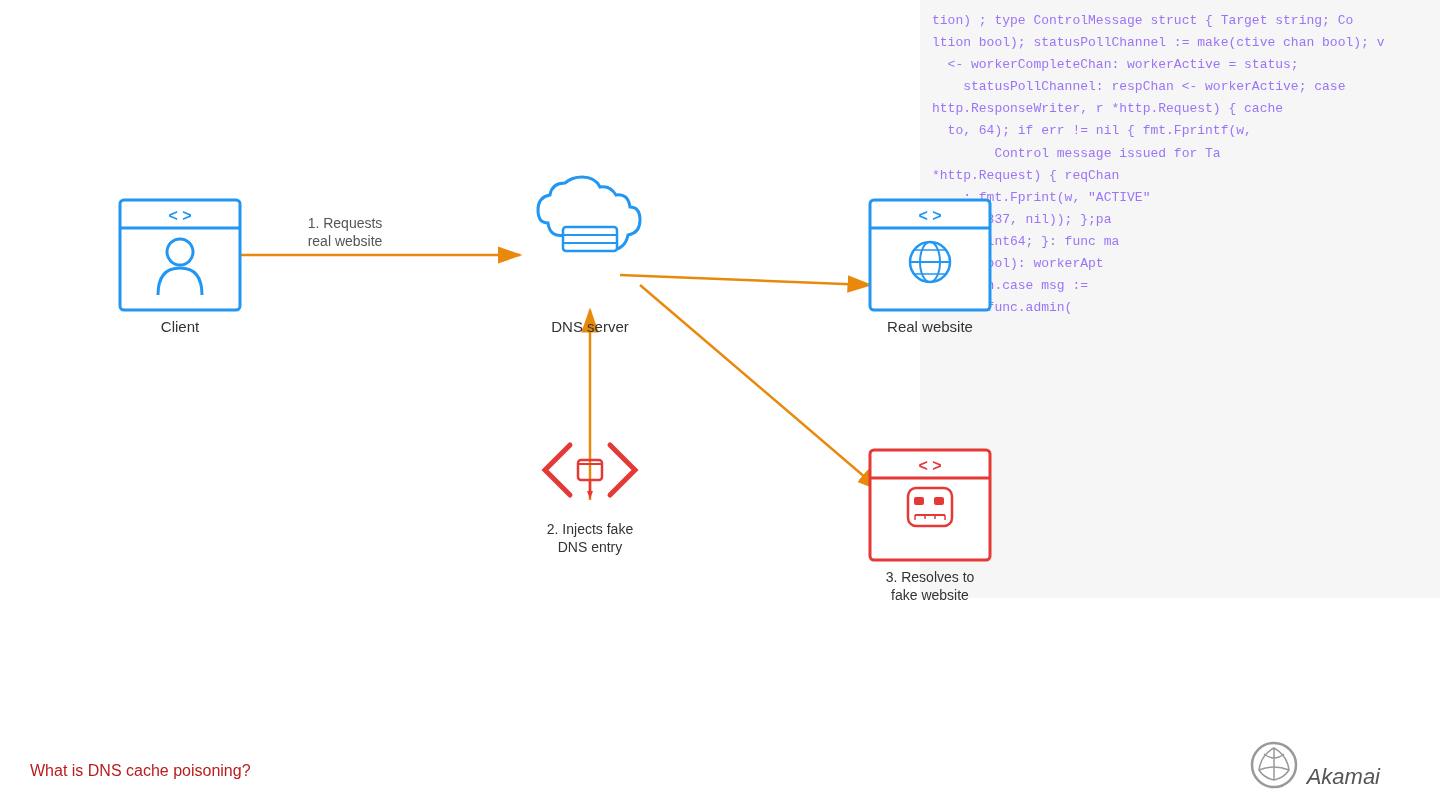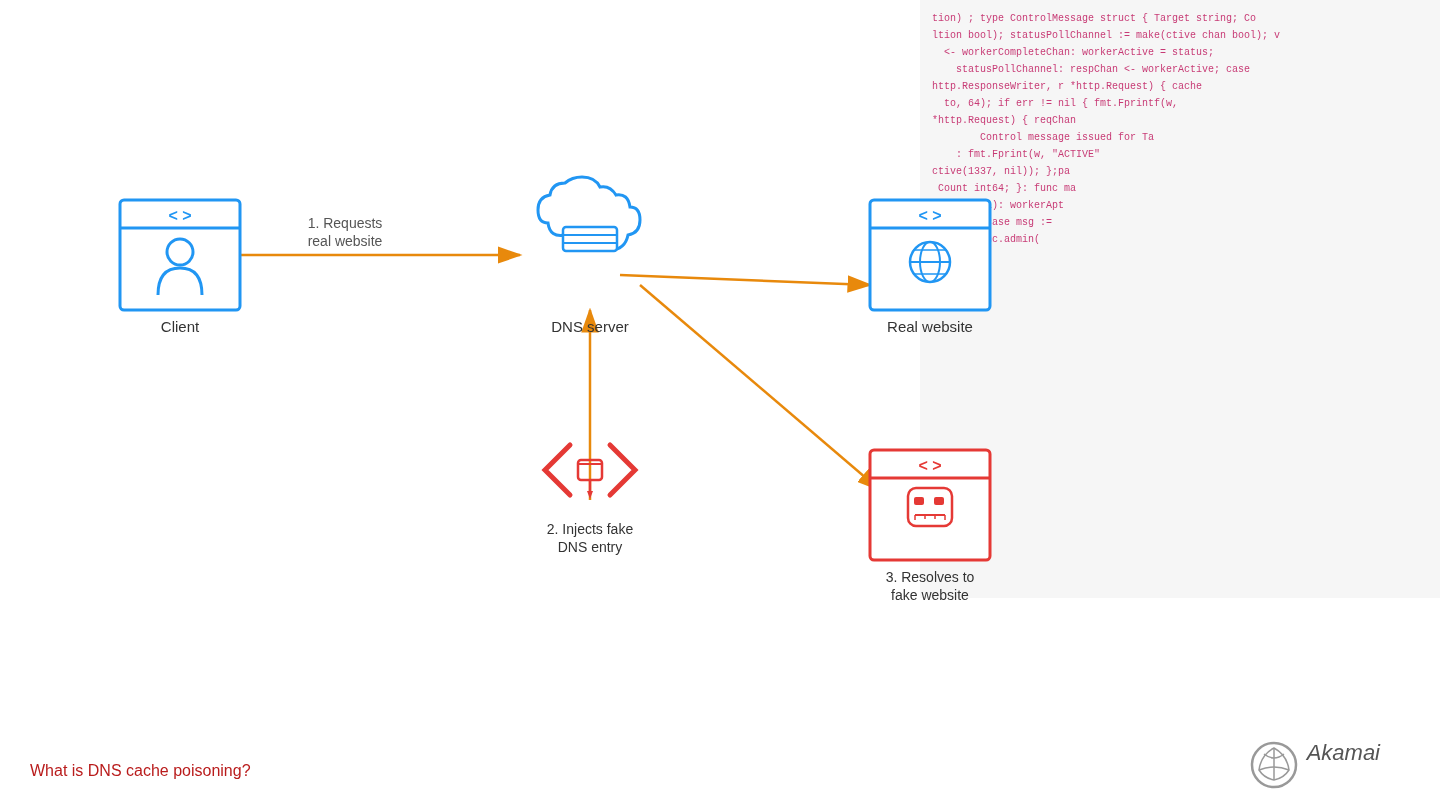--- a/index.html
+++ b/index.html
@@ -16,22 +16,22 @@
     .code-bg {
       position: absolute;
       top: 0;
       right: 0;
       width: 520px;
       height: 598px;
       background: #f5f5f5;
       opacity: 0.85;
       overflow: hidden;
       font-family: 'Courier New', monospace;
-      font-size: 10px;
-      color: #be185d;
+      font-size: 13px;
+      color: #8b5cf6;
       padding: 10px 12px;
       line-height: 1.7;
       pointer-events: none;
     }
 
     .main-content {
       position: absolute;
       top: 0;
       left: 0;
       width: 1440px;
@@ -46,41 +46,41 @@
       font-size: 16px;
       color: #b91c1c;
     }
 
     
     .akamai-logo {
       position: absolute;
       bottom: 20px;
       right: 60px;
       display: flex;
-      align-items: flex-start;
+      align-items: flex-end;
       gap: 8px;
     }
     .akamai-text {
       font-size: 22px;
       color: #555;
       font-style: italic;
     }
   </style>
 </head>
 <body>
 
 <div class="code-bg">
   <div>tion) ; type ControlMessage struct { Target string; Co</div>
   <div>ltion bool); statusPollChannel := make(ctive chan bool); v</div>
   <div>&nbsp;&nbsp;&lt;- workerCompleteChan: workerActive = status;</div>
   <div>&nbsp;&nbsp;&nbsp;&nbsp;statusPollChannel: respChan &lt;- workerActive; case</div>
   <div>http.ResponseWriter, r *http.Request) { cache</div>
   <div>&nbsp;&nbsp;to, 64); if err != nil { fmt.Fprintf(w,</div>
+  <div>&nbsp;&nbsp;&nbsp;&nbsp;&nbsp;&nbsp;&nbsp;&nbsp;Control message issued for Ta</div>
   <div>*http.Request) { reqChan</div>
-  <div>&nbsp;&nbsp;&nbsp;&nbsp;&nbsp;&nbsp;&nbsp;&nbsp;Control message issued for Ta</div>
   <div>&nbsp;&nbsp;&nbsp;&nbsp;: fmt.Fprint(w, "ACTIVE"</div>
   <div>ctive(1337, nil)); };pa</div>
   <div>&nbsp;Count int64; }: func ma</div>
   <div>n the bool): workerApt</div>
   <div>irection.case msg :=</div>
   <div>&nbsp;&nbsp;kiat.func.admin(</div>
 </div>
 
 <div class="main-content">
 

